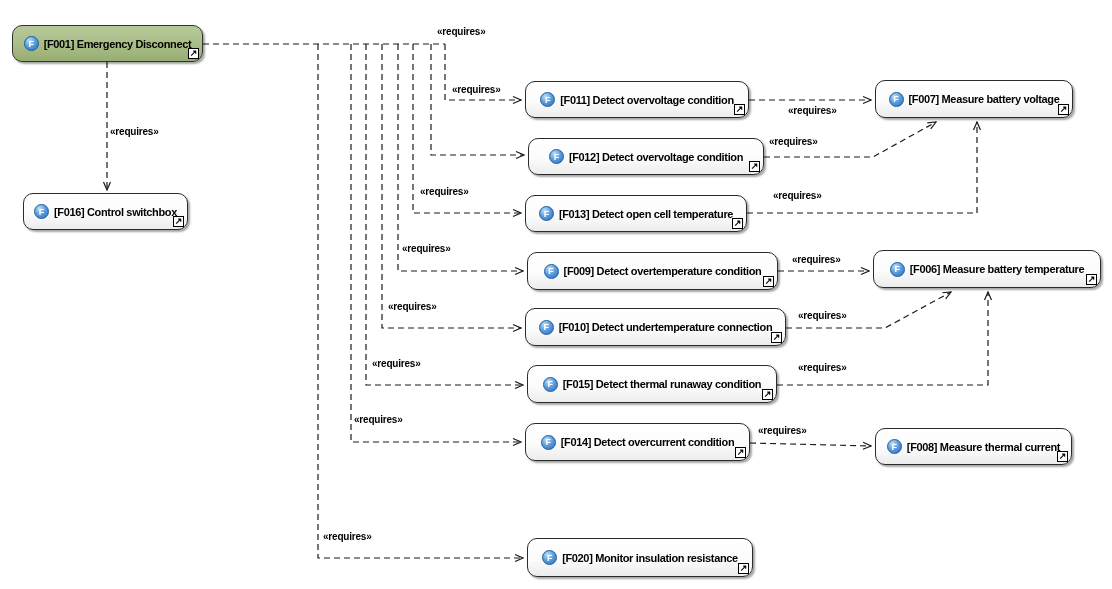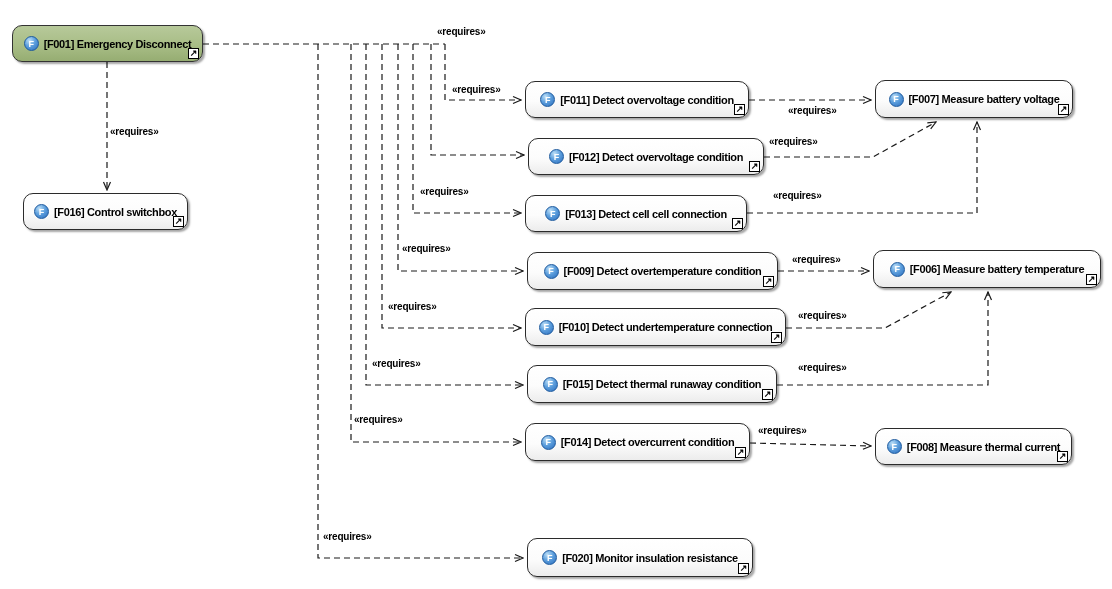--- a/index.html
+++ b/index.html
@@ -125,21 +125,21 @@
   </div>
 
   <div class="node" style="left:528px;top:138px;width:236px;height:37px">
     <span class="ficon">F</span>
     <span>[F012] Detect overvoltage condition</span>
     <span class="navicon">↗</span>
   </div>
 
   <div class="node" style="left:525px;top:195px;width:222px;height:37px">
     <span class="ficon">F</span>
-    <span>[F013] Detect cell cell connection</span>
+    <span>[F013] Detect open cell temperature</span>
     <span class="navicon">↗</span>
   </div>
 
   <div class="node" style="left:527px;top:252px;width:251px;height:38px">
     <span class="ficon">F</span>
     <span>[F009] Detect overtemperature condition</span>
     <span class="navicon">↗</span>
   </div>
 
   <div class="node" style="left:525px;top:308px;width:261px;height:38px">

